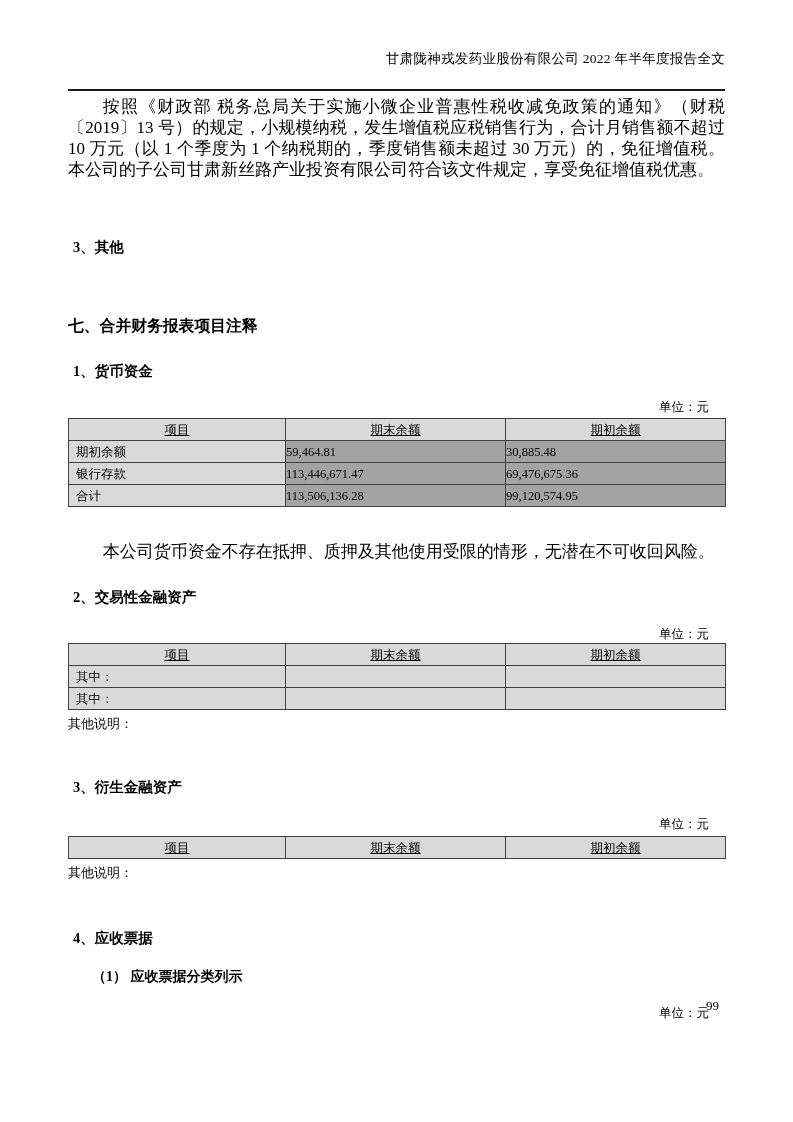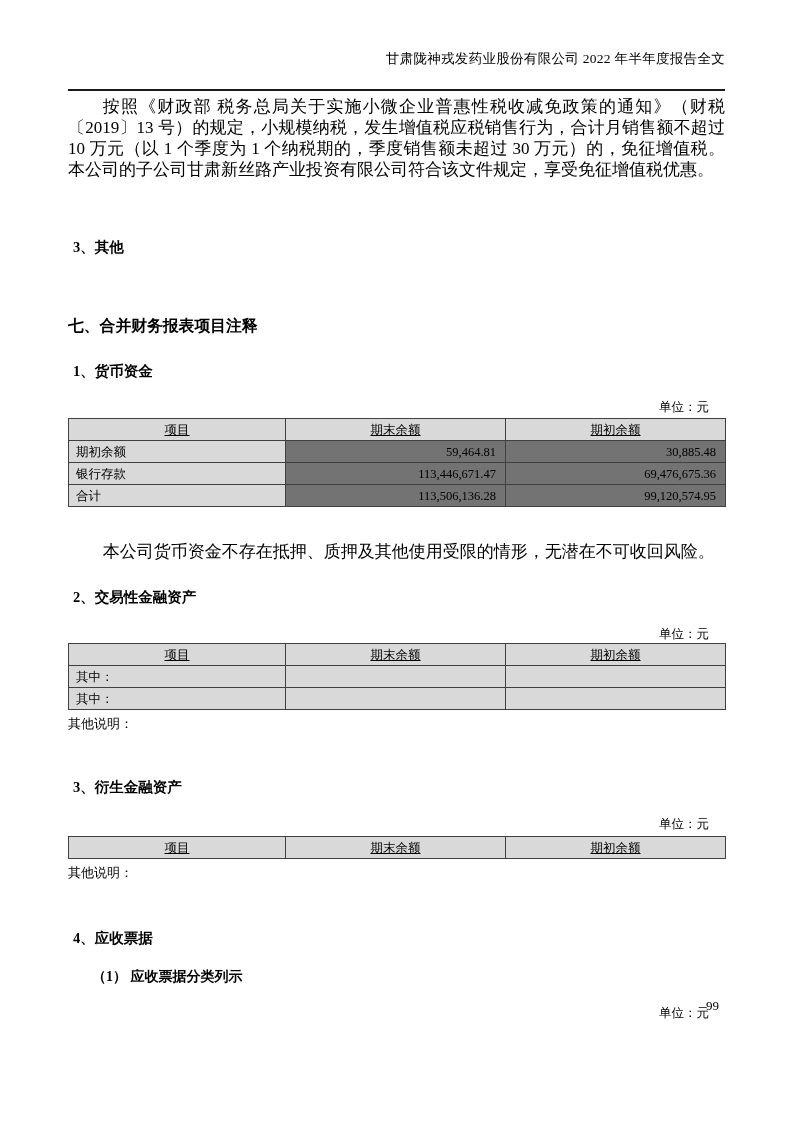--- a/index.html
+++ b/index.html
@@ -77,22 +77,21 @@
     background: #d9d9d9;
     text-align: center;
     text-decoration: underline;
   }
   .dtable td.cell-label {
     background: #d9d9d9;
     text-align: left;
     padding-left: 7px;
   }
   .dtable td.cell-num {
-    background: #737373;
-    text-align: right;
+    background: #a3a3a3;
     padding-right: 9px;
   }
   .dtable td.cell-shaded {
     background: #d9d9d9;
   }
 
   .note-label { font-size: 13px; }
   #note-label1 { top: 514px; }
   #note-label2 { top: 715px; }
   #note-label3 { top: 864px; }

